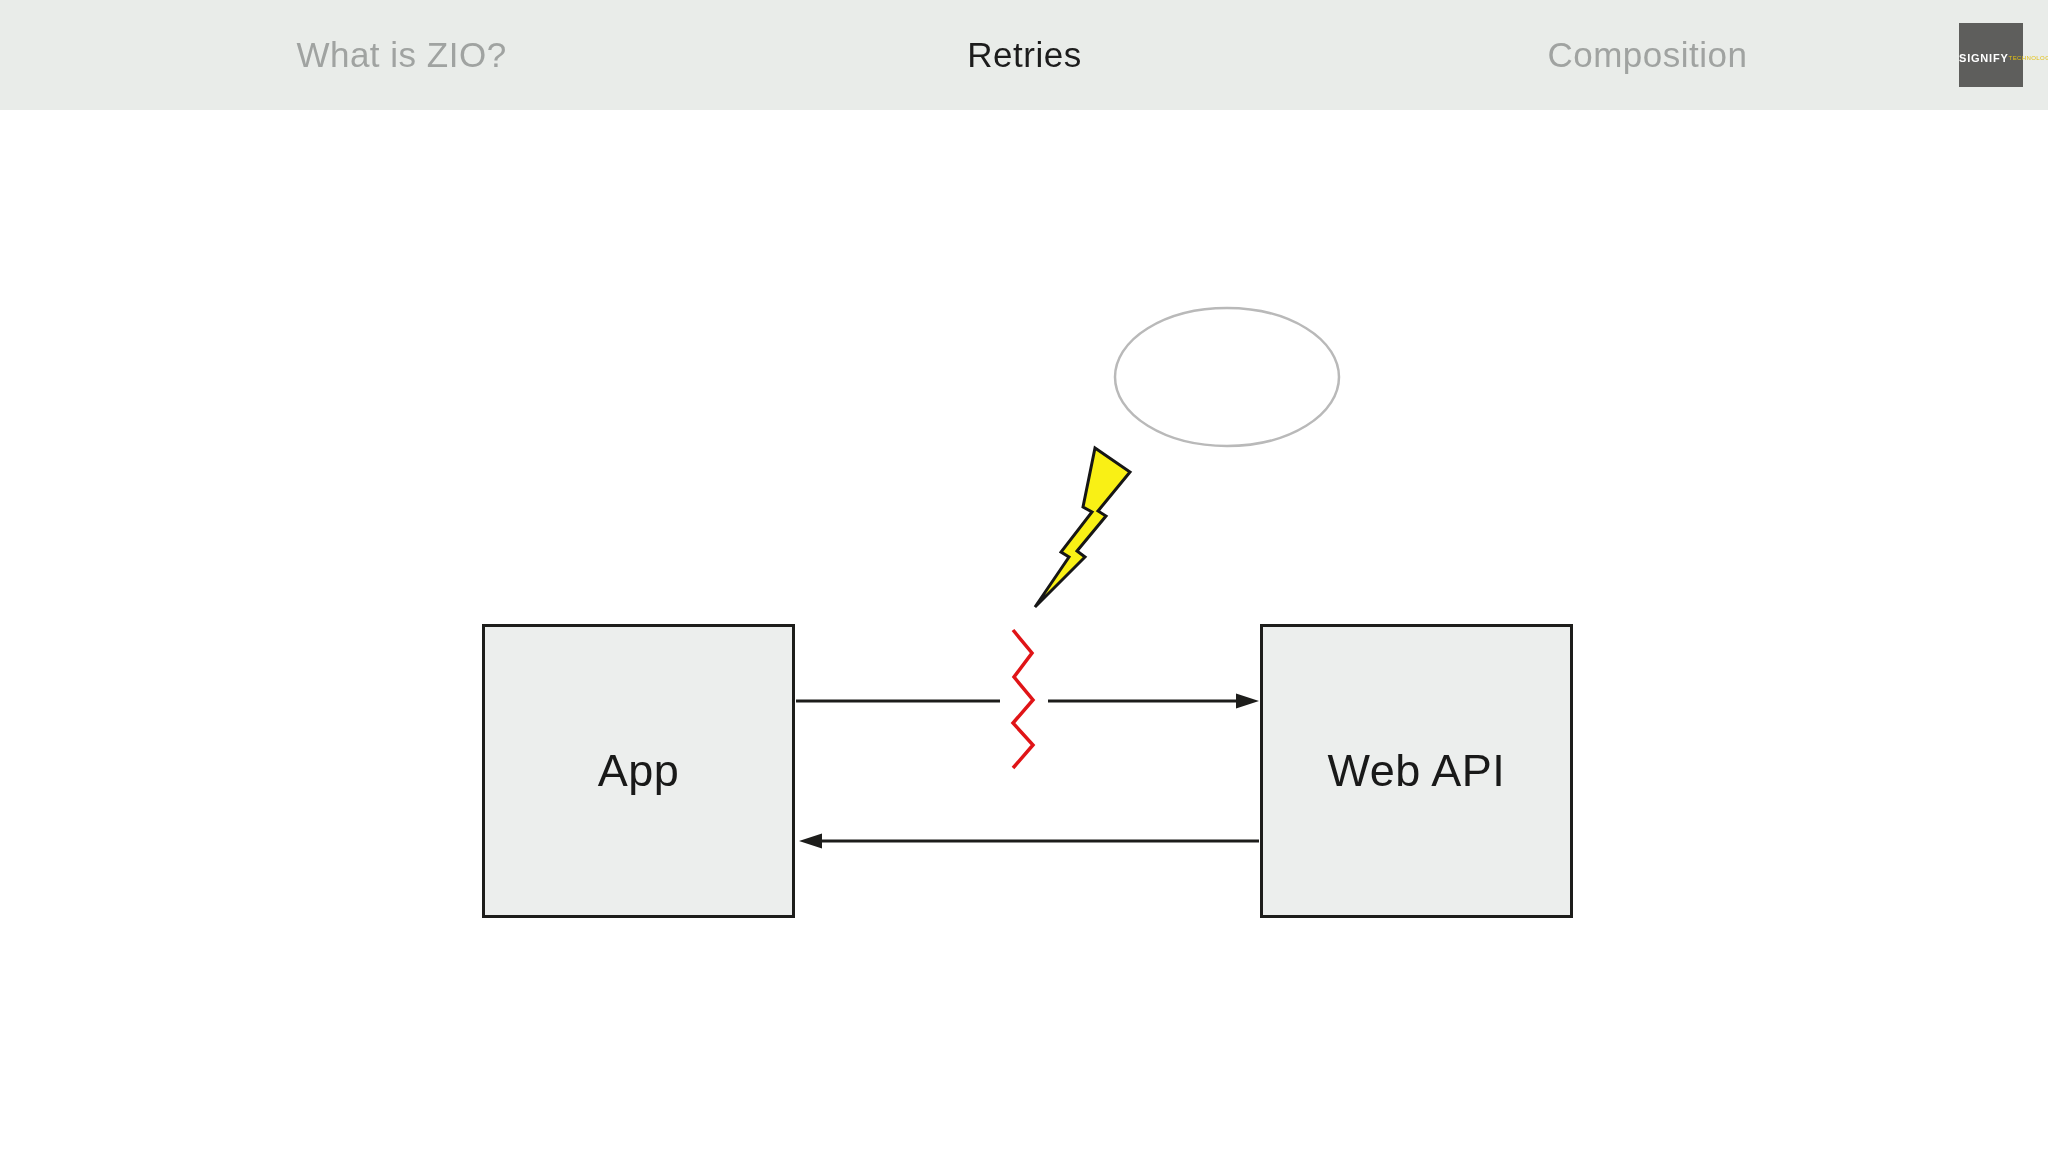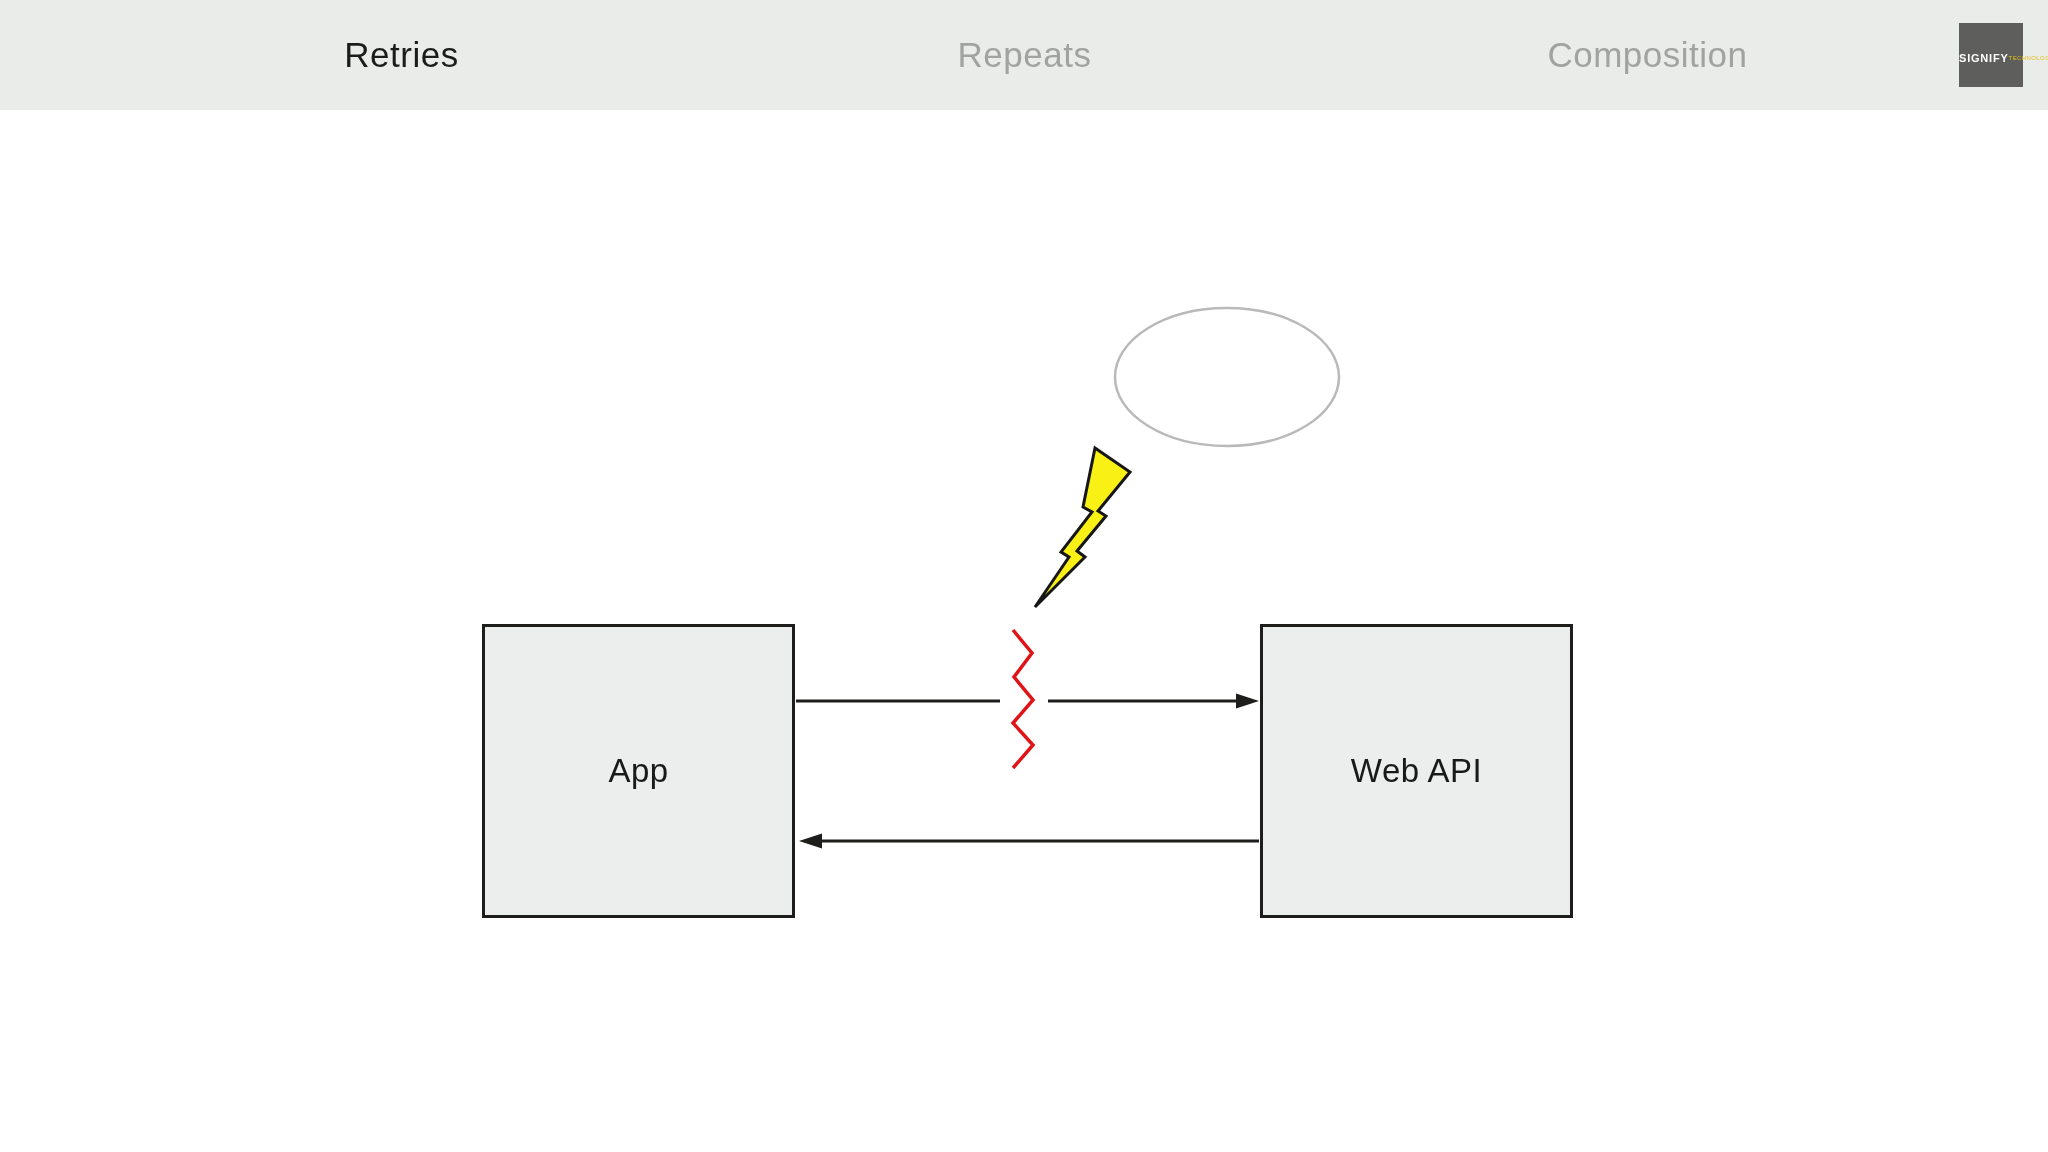--- a/index.html
+++ b/index.html
@@ -50,43 +50,43 @@
   
   .canvas { position:absolute; top:110px; left:0; right:0; bottom:0; background:#ffffff; }
   .overlay { position:absolute; top:0; left:0; width:2048px; height:1152px; pointer-events:none; }
 
   .node {
     position:absolute;
     width:313px; height:294px;
     background:#eceeed;
     border:3px solid #1d1d1b;
     display:flex; align-items:center; justify-content:center;
-    font-size:33px; color:#191919; letter-spacing:0.5px;
+    font-size:45px; color:#191919; letter-spacing:0.5px;
   }
   #app-node    { left:482px;  top:514px; }
   #webapi-node { left:1260px; top:514px; }
 
   .error-code {
     position:absolute;
     left:1115px; top:200px; width:224px; height:134px;
     display:flex; align-items:center; justify-content:center;
     font-size:47px; color:#161616; letter-spacing:1px;
   }
 </style>
 </head>
 <body>
 
 <div class="stage">
 
   <nav class="topbar">
+    <div class="nav-item">
+      <span>What is ZIO?</span>
+    </div>
     <div class="nav-item active">
       <span>Retries</span>
-    </div>
-    <div class="nav-item">
-      <span>Repeats</span>
     </div>
     <div class="nav-item">
       <span>Composition</span>
     </div>
 
     <div class="logo">
       <svg width="40" height="30" viewBox="8 5 48 35">
         <polygon points="20,10 32,16 24,22 12,16" fill="#f4d512"></polygon>
         <polygon points="32,16 32,23 24,29 24,22" fill="#c2a20b"></polygon>
         <polygon points="44,36 32,30 40,24 52,30" fill="#f4d512"></polygon>

